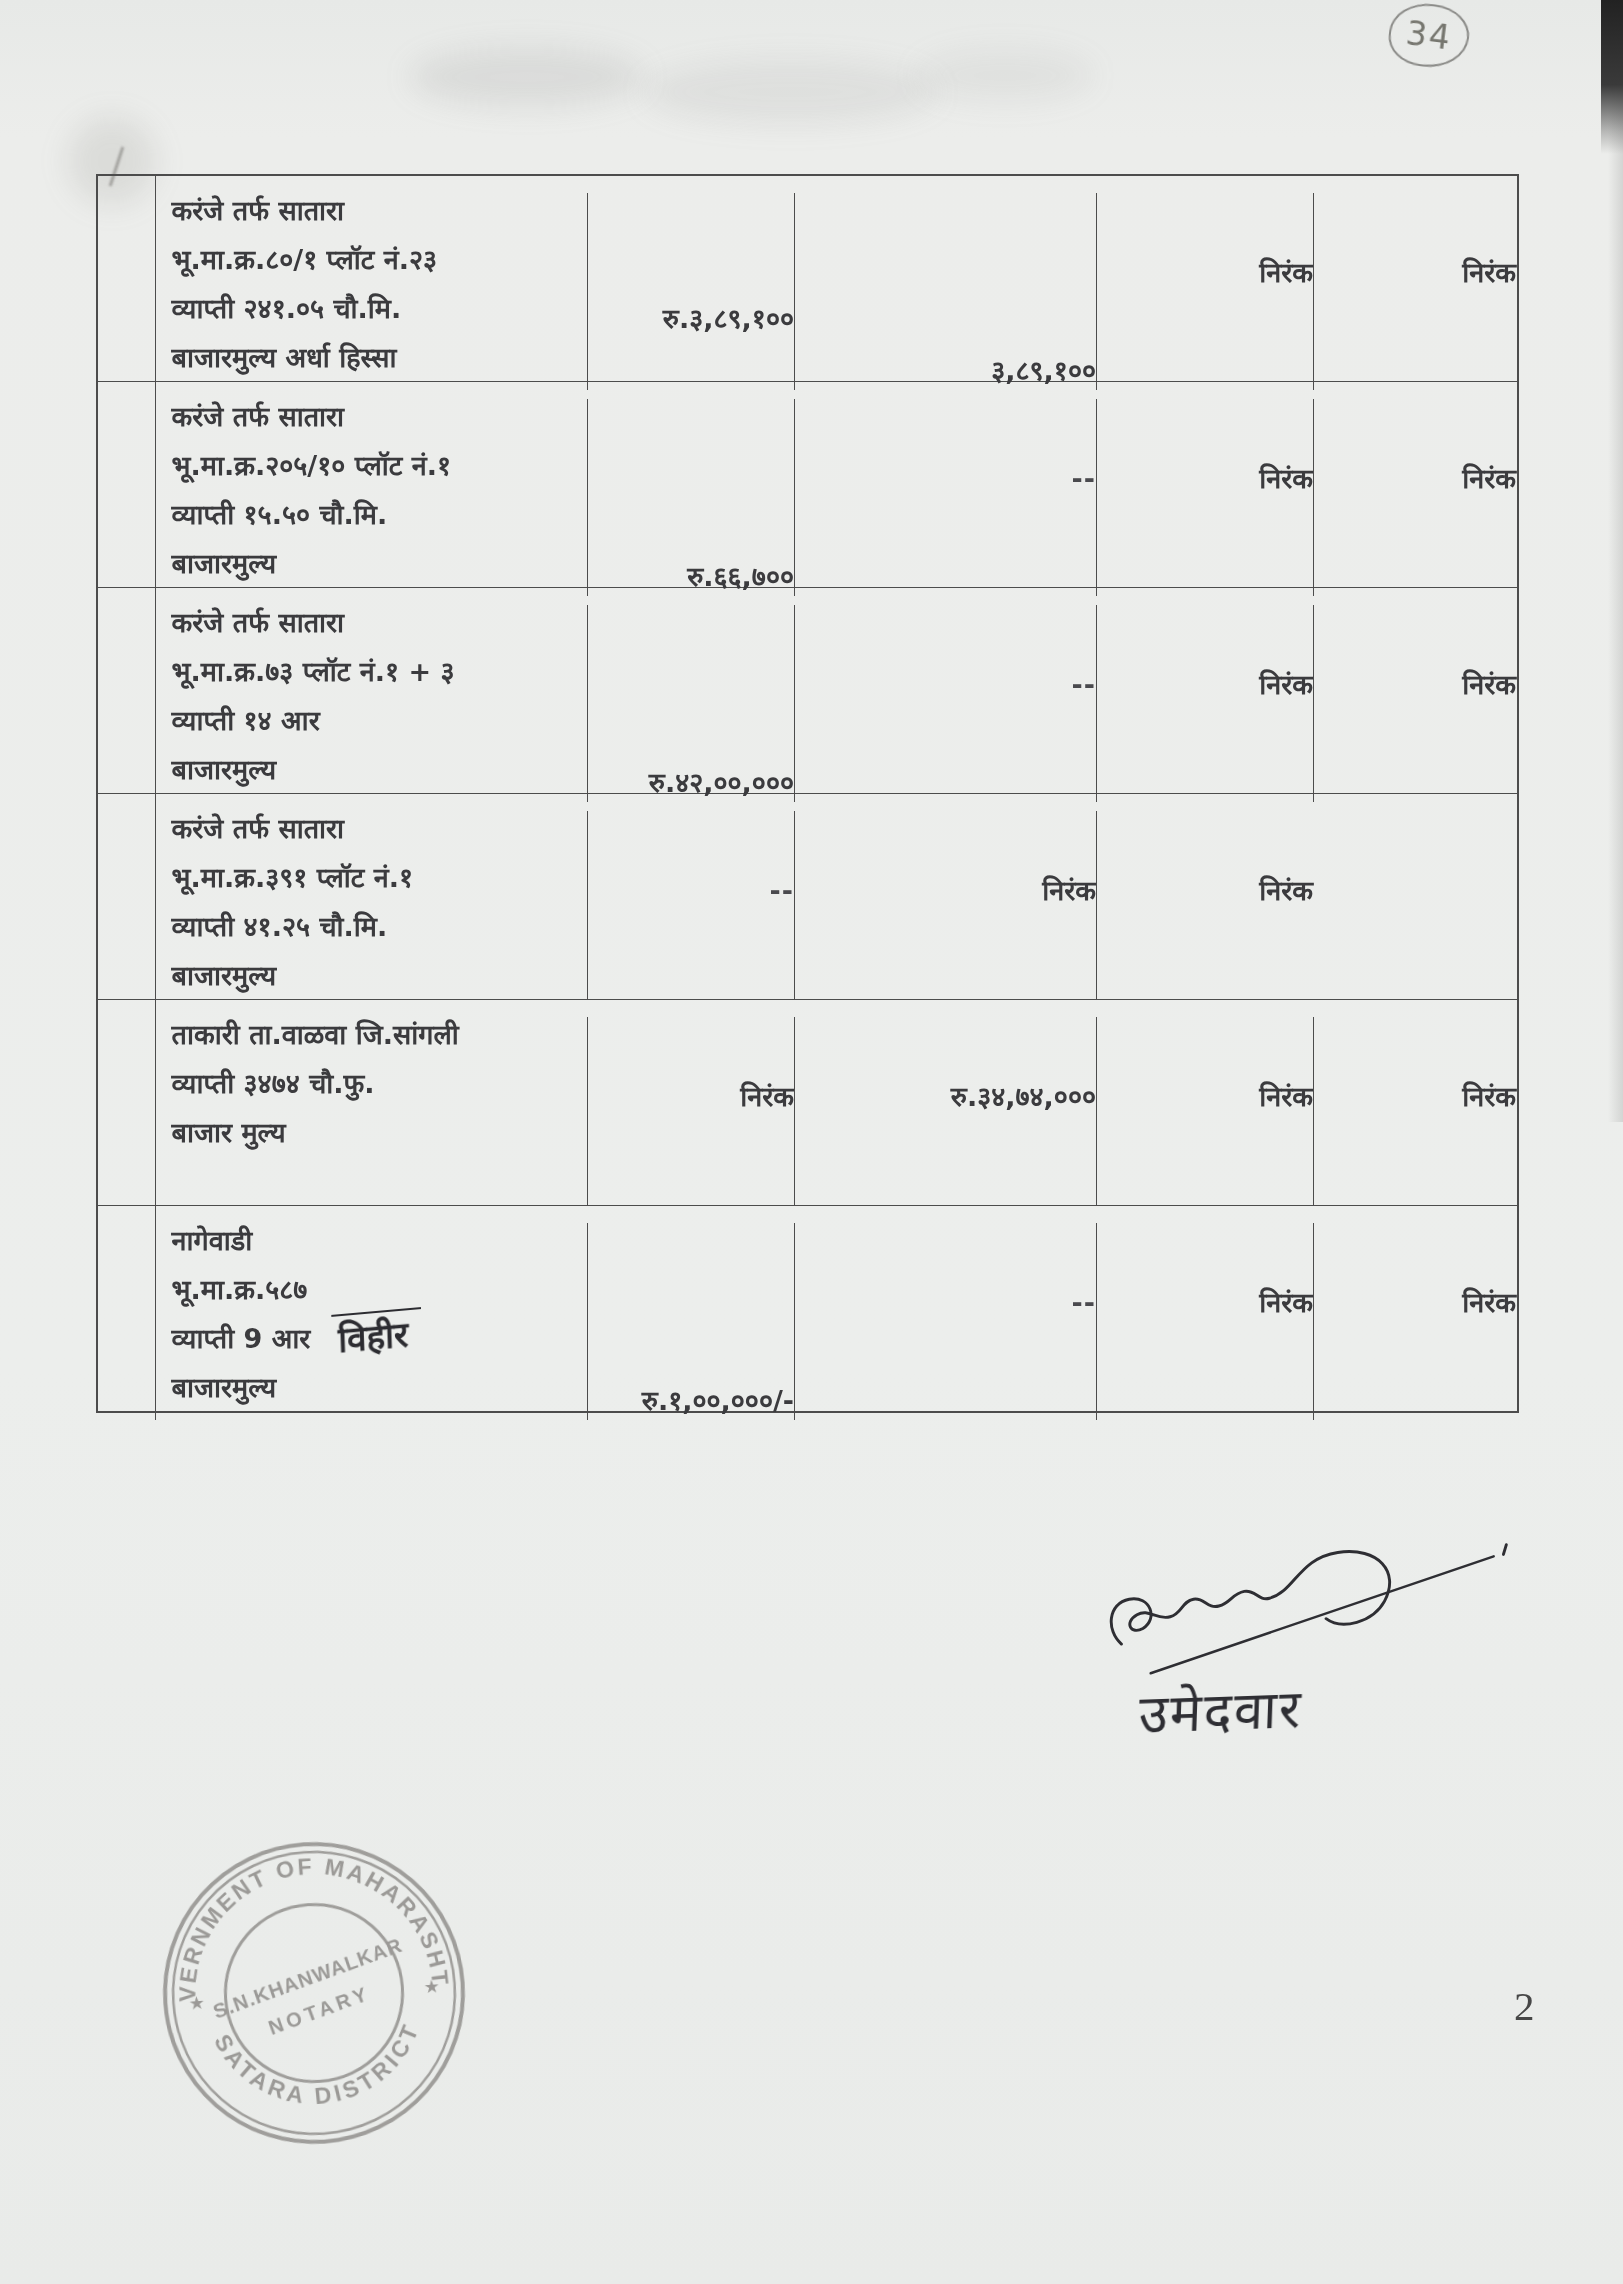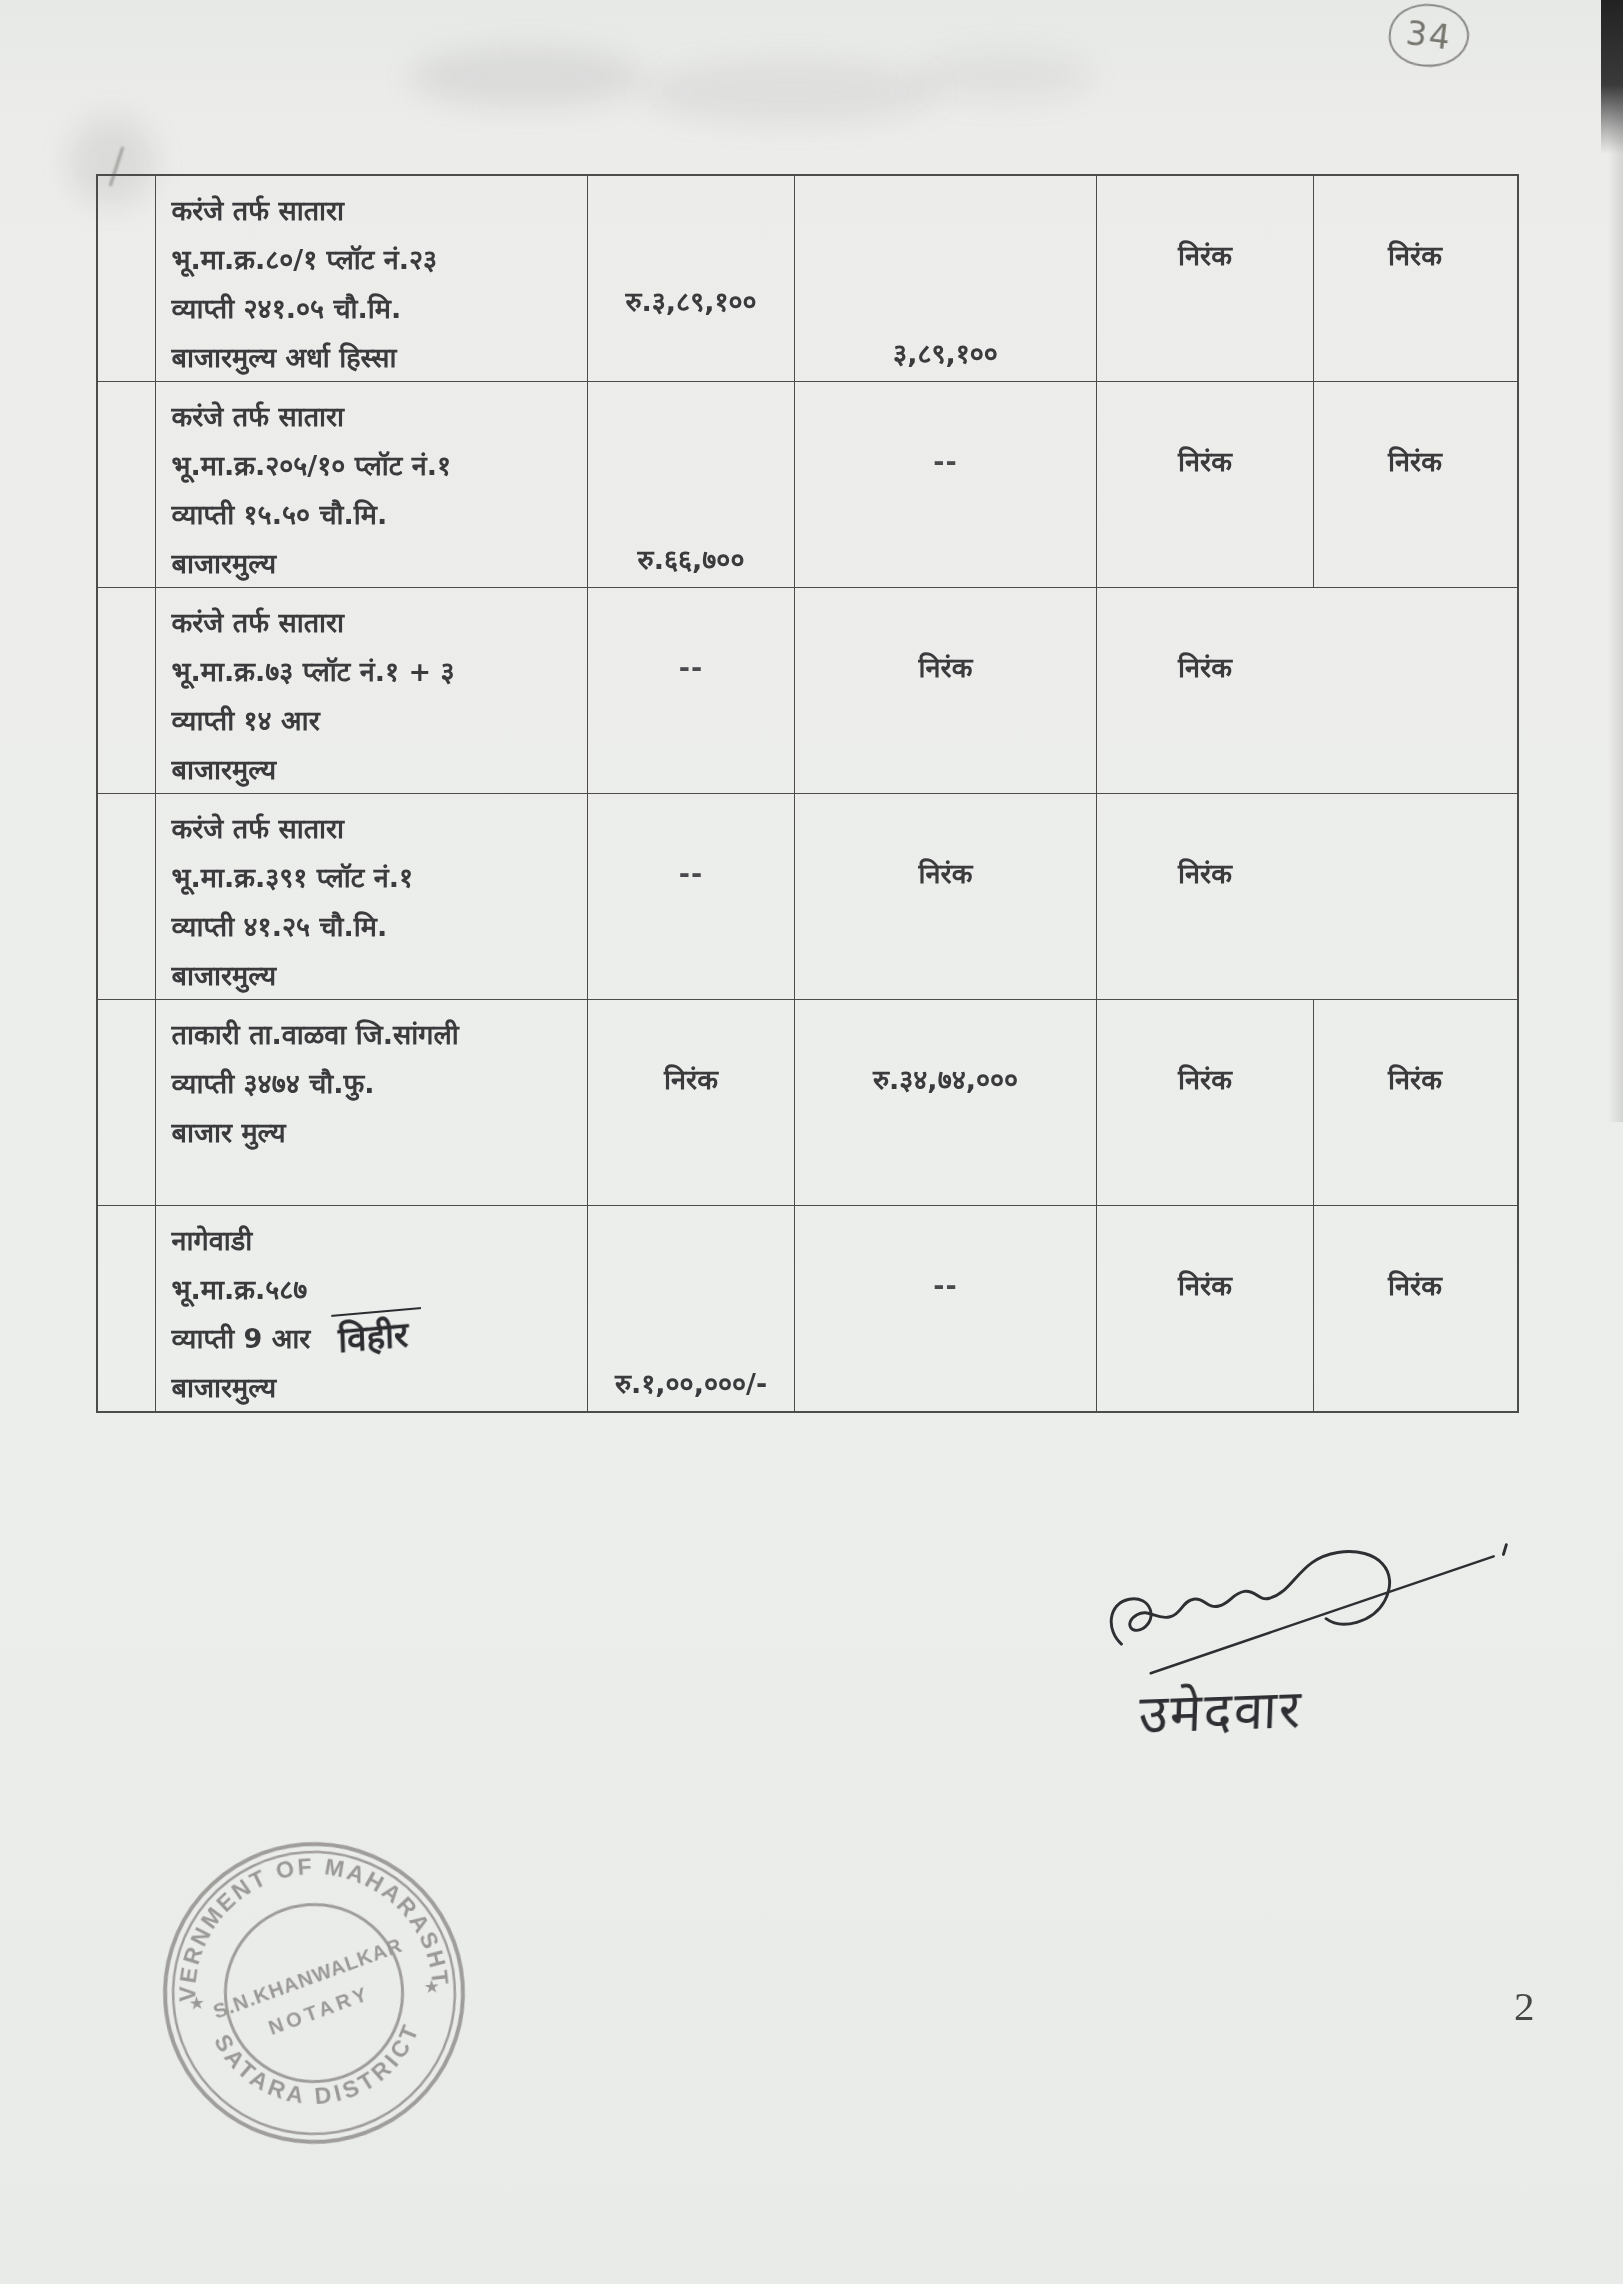--- a/index.html
+++ b/index.html
@@ -43,21 +43,21 @@
   .tbl{
     position:absolute;left:96px;top:174px;width:1419px;
     border:2px solid #4c4c4c;
     background:transparent;
   }
   .t-row{display:grid;grid-template-columns:57px 432px 207px 302px 217px 203px;height:205px;}
   .t-row + .t-row{border-top:1.5px solid #4c4c4c;}
   .t-cell{position:relative;box-sizing:border-box;}
   .t-cell + .t-cell{border-left:1.5px solid #4c4c4c;font-weight:bold;}
   .desc{padding:9.8px 5.9px 0 15.6px;font-size:27px;line-height:49px;white-space:nowrap;}
-  .val{font-size:27px;text-align:center;line-height:39px;white-space:nowrap;}
+  .val{font-size:27px;text-align:right;line-height:39px;white-space:nowrap;margin-top:17px;}
   .dashes{letter-spacing:1px;font-weight:bold;color:#4a4a4e;}
   .hand-note{
     position:absolute;left:176px;top:105px;
     font-size:35px;color:#2c2c31;transform:rotate(-5deg) skewX(-3deg);
     border-top:2.9px solid #2c2c31;padding:0 13.7px 0 5.9px;
     filter:blur(0.2px);
   }
   
   .signature-block{position:absolute;left:1100px;top:1529px;width:458px;height:234px;}
   .signature-block svg{position:absolute;left:0;top:0;}
@@ -120,20 +120,21 @@
         <div class="t-cell val" style="padding-top: 60px;">निरंक</div>
       </div>
       <div class="t-row">
         <div class="t-cell"></div>
         <div class="t-cell desc">
           <div>करंजे तर्फ सातारा</div>
           <div>भू.मा.क्र.७३ प्लॉट नं.१ + ३</div>
           <div>व्याप्ती १४ आर</div>
           <div>बाजारमुल्य</div>
         </div>
+        <div class="t-cell val" style="padding-top: 158px;">रु.४२,००,०००</div>
         <div class="t-cell val dashes" style="padding-top: 60px;">--</div>
         <div class="t-cell val" style="padding-top: 60px;">निरंक</div>
         <div class="t-cell val" style="padding-top: 60px;">निरंक</div>
       </div>
       <div class="t-row">
         <div class="t-cell"></div>
         <div class="t-cell desc">
           <div>करंजे तर्फ सातारा</div>
           <div>भू.मा.क्र.३९१ प्लॉट नं.१</div>
           <div>व्याप्ती ४१.२५ चौ.मि.</div>

